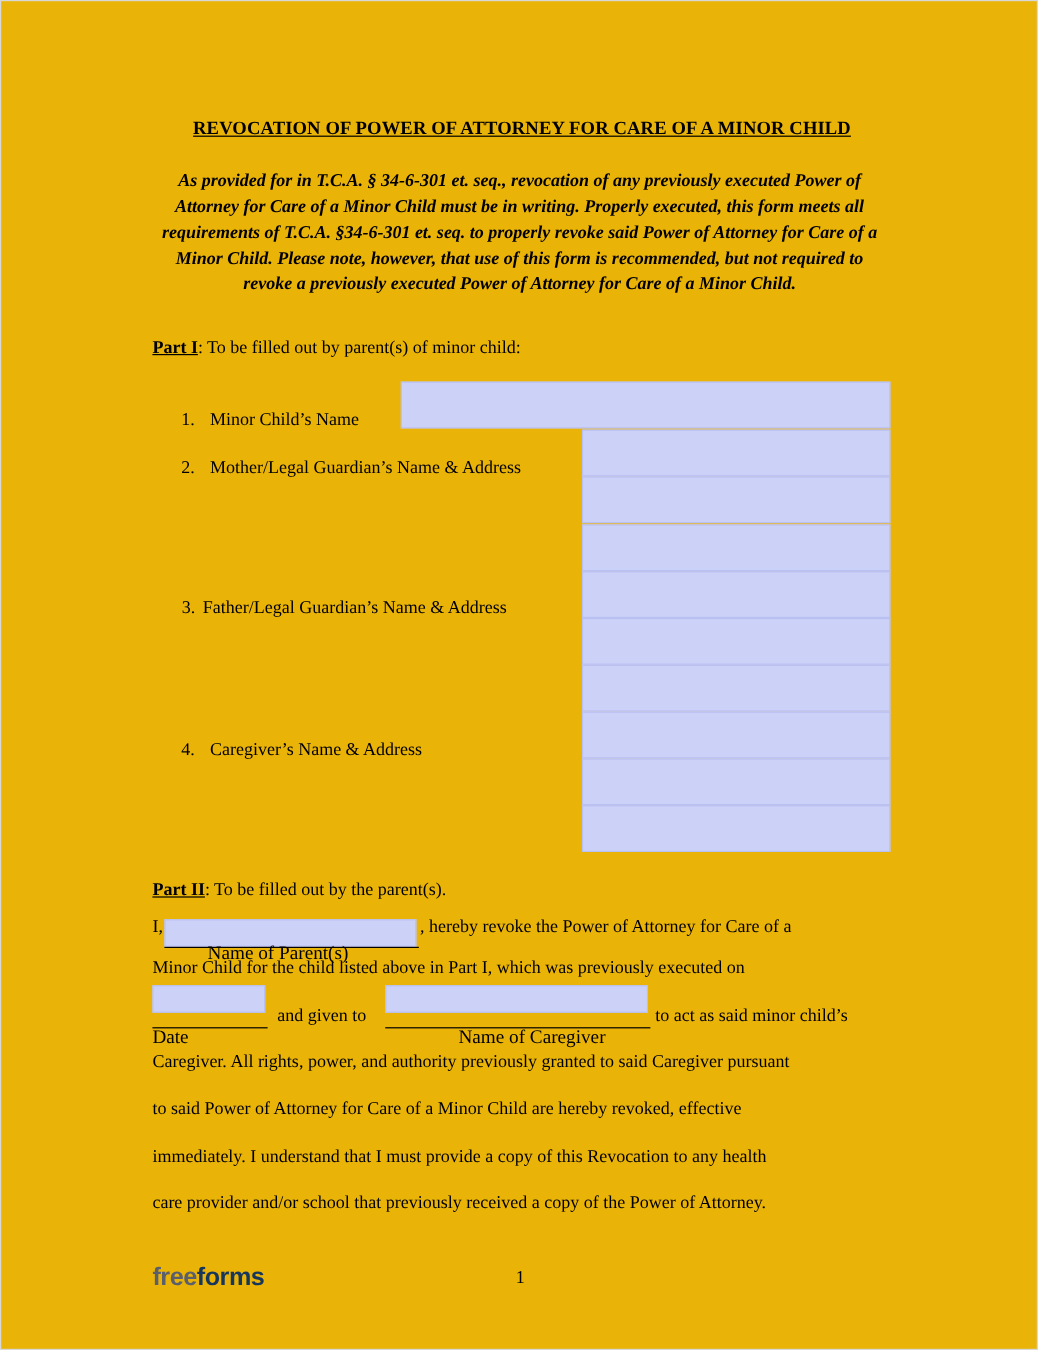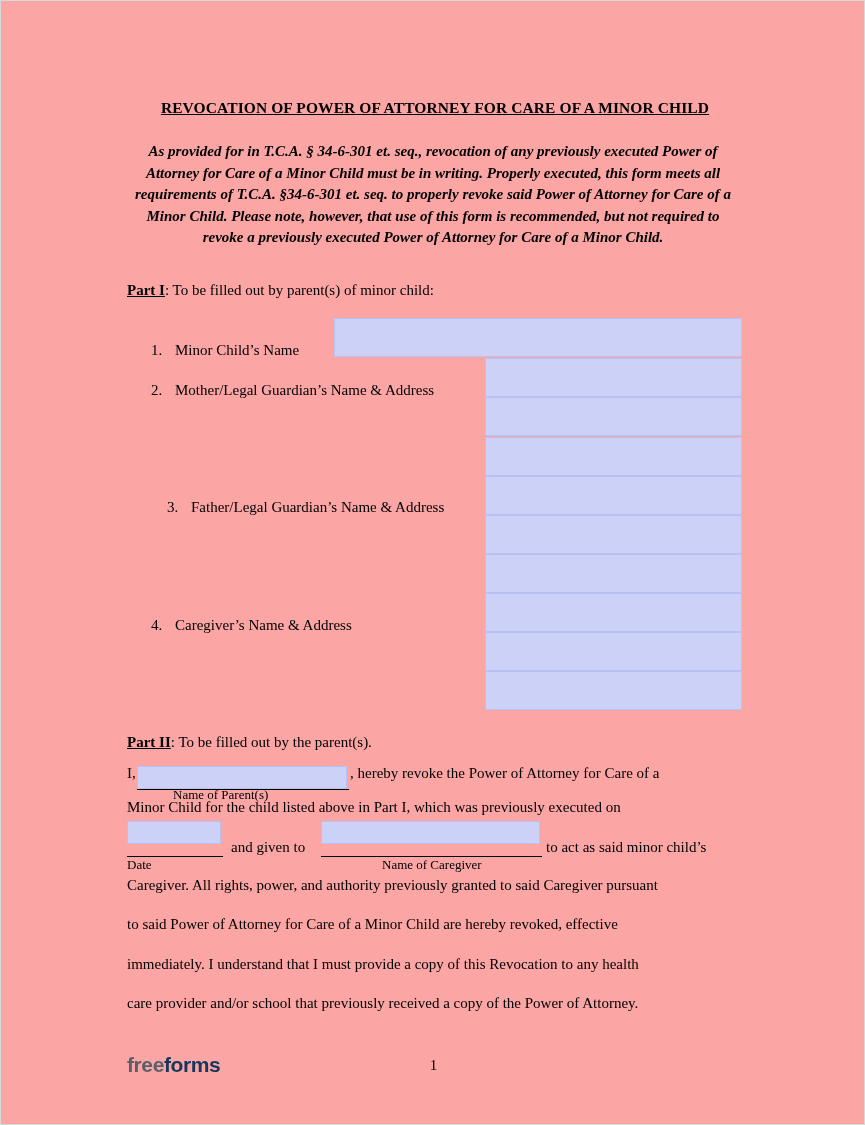--- a/index.html
+++ b/index.html
@@ -12,21 +12,21 @@
     height: 1125px;
     font-family: "Liberation Serif", serif;
     color: #000000;
     position: relative;
     overflow: hidden;
   }
   .page {
     position: relative;
     width: 865px;
     height: 1125px;
-    background: #fca5a5;
+    background: #eab308;
     border: 1px solid #d8d8d8;
     box-sizing: border-box;
   }
 
   
   .doc-title {
     position: absolute;
     left: 126px;
     top: 98px;
     width: 616px;
@@ -67,21 +67,21 @@
   
   .item {
     position: absolute;
     font-size: 15px;
     line-height: 20px;
     white-space: nowrap;
   }
   .item .num { display: inline-block; width: 24px; }
   #item1 { left: 150px; top: 339px; }
   #item2 { left: 150px; top: 379px; }
-  #item3 { left: 166px; top: 496px; }
+  #item3 { left: 144px; top: 496px; text-align: center; }
   #item4 { left: 150px; top: 614px; }
 
   
   .field {
     position: absolute;
     background: #ccd1f7;
     border: 1px solid #b9c0f2;
     box-sizing: border-box;
   }
 
@@ -110,21 +110,21 @@
     border-bottom: 1px solid #000;
     height: 0;
   }
   #u-parent  { left: 136px; top: 788px; width: 212px; }
   #u-date    { left: 126px; top: 855px; width: 96px; }
   #u-cg      { left: 320px; top: 855px; width: 221px; }
 
   
   .caption {
     position: absolute;
-    font-size: 13px;
+    font-size: 16px;
     line-height: 12px;
     white-space: nowrap;
   }
   #c-parent { left: 172px; top: 788px; }
   #c-date   { left: 126px; top: 858px; }
   #c-cg     { left: 381px; top: 858px; }
 
   
   .footer-logo {
     position: absolute;

